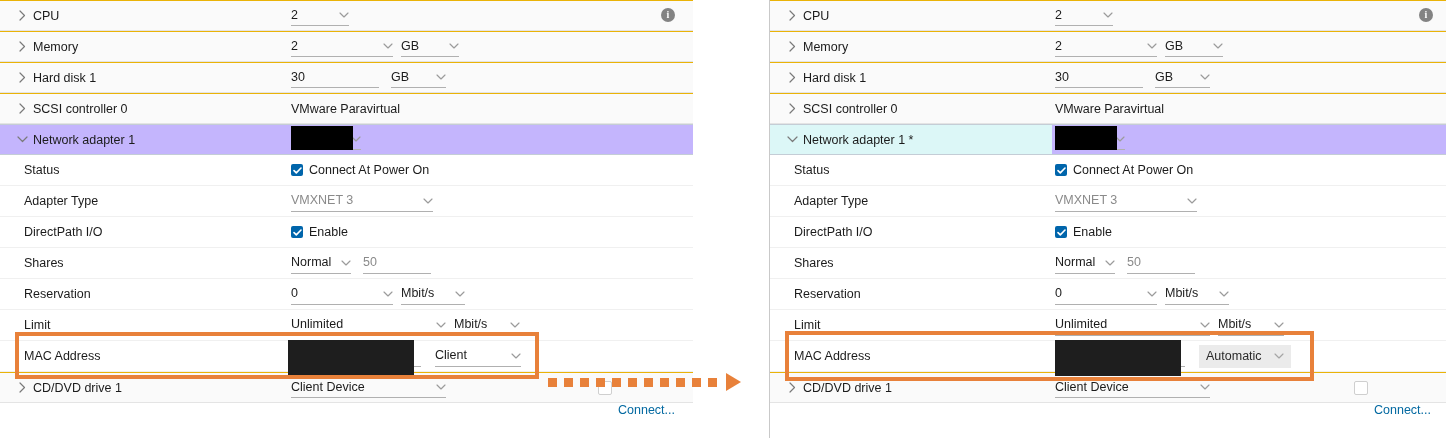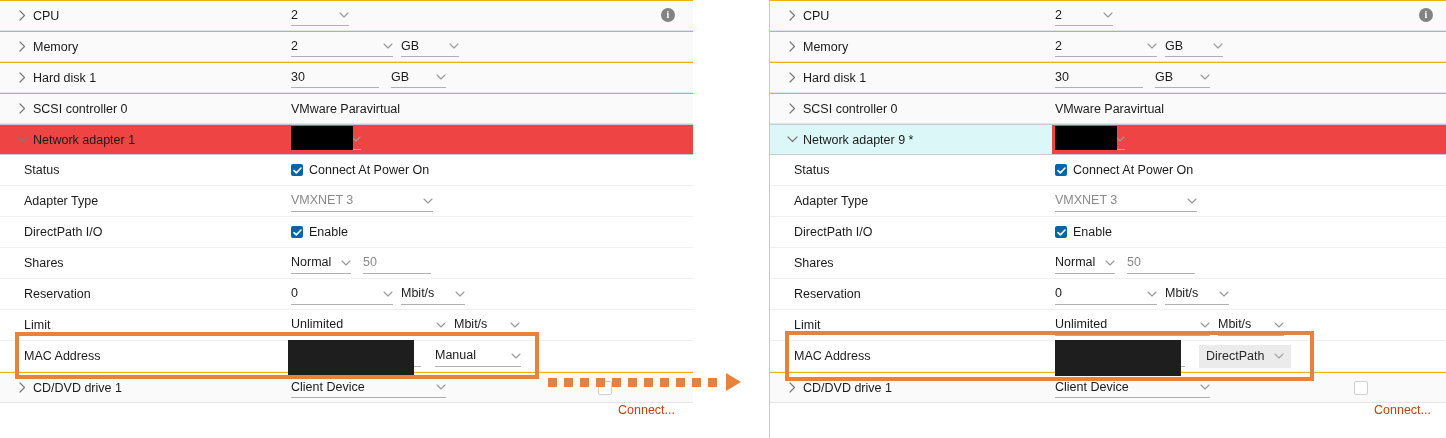--- a/index.html
+++ b/index.html
@@ -15,21 +15,21 @@
   
   .panel{position:absolute;top:0;height:438px;background:#fff;overflow:hidden;}
   .panel.left{left:0;width:693px;}
   .panel.right{left:769px;width:677px;border-left:1px solid #c9c9c9;}
 
   .row{position:relative;height:31px;box-sizing:border-box;display:flex;align-items:center;}
   .row.group{background:#fafafa;border-bottom:1px solid #e4e4e4;border-top:1px solid #eab308;}
   .row.sub{background:#ffffff;border-bottom:1px solid #f0f0f0;}
 
   
-  .row.adapter{background:#ef4444;border-top:1px solid #c4cdd6;border-bottom:1px solid #c4cdd6;}
+  .row.adapter{background:#c4b5fd;border-top:1px solid #c4cdd6;border-bottom:1px solid #c4cdd6;}
   .row.adapter .lbl-zone{position:absolute;left:0;top:0;bottom:0;width:0;}
   .row.adapter.tinted .lbl-zone{width:282px;background:#dcf7f7;}
 
   .caret{position:absolute;left:16px;top:0;bottom:0;width:12px;display:flex;align-items:center;justify-content:center;color:#7a7a7a;font-size:11px;}
   .caret svg{display:block;}
   .label{position:absolute;left:33px;top:0;bottom:0;display:flex;align-items:center;font-size:12.5px;color:#1b1b1b;white-space:nowrap;}
   .label.indent{left:40px;}
   .row.sub .label{left:24px;}
 
   
@@ -46,21 +46,21 @@
   .ctl.filled .txt{color:#2a2a2a;}
   .ctl.filled .chev{color:#a5a5a5;}
 
   .gap{display:inline-block;}
 
   
   .cbx{width:12px;height:12px;border-radius:2px;background:#0065ab;display:inline-flex;align-items:center;justify-content:center;flex:none;margin-right:6px;}
   .cbx svg{display:block;}
   .cbx.off{background:#fff;border:1px solid #cfcfcf;}
   .cbtext{font-size:12.5px;color:#1b1b1b;}
-  .cbtext.muted{color:#c2410c;margin-top:44px;}
+  .cbtext.muted{color:#0369a1;margin-top:44px;}
 
   
   .stat{font-size:12.5px;color:#1b1b1b;}
 
   
   .info{position:absolute;top:7px;width:14px;height:14px;border-radius:50%;background:#838383;display:flex;align-items:center;justify-content:center;}
   .info i{font-style:normal;color:#fff;font-size:10px;font-weight:bold;line-height:1;font-family:"Liberation Serif",serif;}
 
   
   .redact{position:absolute;background:#000;z-index:6;}
@@ -284,21 +284,21 @@
         </div>
       </div>
       <div class="row sub" style="position: absolute; left: 0px; right: 0px; top: 341px;">
         <span class="label indent">MAC Address</span>
         <div class="fields">
           <span class="ctl" style="width: 130px;">
             <span class="txt">00:50:56:82:0e:ca</span>
           </span>
           <span class="gap" style="width: 14px;"></span>
           <span class="ctl" style="width: 86px;">
-            <span class="txt">Manual</span>
+            <span class="txt">Client</span>
             <span class="chev">
               <svg width="10" height="6" viewBox="0 0 10 6">
                 <path d="M1 1 L5 5 L9 1" fill="none" stroke="currentColor" stroke-width="1.15" stroke-linecap="round" stroke-linejoin="round"></path>
               </svg>
             </span>
           </span>
         </div>
       </div>
       <div class="redact soft" style="left: 288px; top: 340px; width: 126px; height: 36px;"></div>
       <div class="hl" style="left: 15px; top: 332px; width: 524px; height: 47px;"></div>
@@ -407,21 +407,21 @@
           <span class="stat">VMware Paravirtual</span>
         </div>
       </div>
       <div class="row adapter tinted" style="position: absolute; left: 0px; right: 0px; top: 124px;">
         <div class="lbl-zone"></div>
         <span class="caret">
           <svg width="11" height="7" viewBox="0 0 11 7">
             <path d="M1 1 L5.5 5.5 L10 1" fill="none" stroke="currentColor" stroke-width="1.2" stroke-linecap="round" stroke-linejoin="round"></path>
           </svg>
         </span>
-        <span class="label">Network adapter 9 *</span>
+        <span class="label">Network adapter 1 *</span>
         <div class="fields">
           <span class="ctl" style="width: 70px;">
             <span class="txt"></span>
             <span class="chev">
               <svg width="10" height="6" viewBox="0 0 10 6">
                 <path d="M1 1 L5 5 L9 1" fill="none" stroke="currentColor" stroke-width="1.15" stroke-linecap="round" stroke-linejoin="round"></path>
               </svg>
             </span>
           </span>
         </div>
@@ -528,21 +528,21 @@
         </div>
       </div>
       <div class="row sub" style="position: absolute; left: 0px; right: 0px; top: 341px;">
         <span class="label indent">MAC Address</span>
         <div class="fields">
           <span class="ctl" style="width: 130px;">
             <span class="txt">00:50:56:82:0e:ca</span>
           </span>
           <span class="gap" style="width: 14px;"></span>
           <span class="ctl filled" style="width: 92px;">
-            <span class="txt">DirectPath</span>
+            <span class="txt">Automatic</span>
             <span class="chev">
               <svg width="10" height="6" viewBox="0 0 10 6">
                 <path d="M1 1 L5 5 L9 1" fill="none" stroke="currentColor" stroke-width="1.15" stroke-linecap="round" stroke-linejoin="round"></path>
               </svg>
             </span>
           </span>
         </div>
       </div>
       <div class="redact soft" style="left: 285px; top: 340px; width: 126px; height: 36px;"></div>
       <div class="hl" style="left: 15px; top: 331px; width: 529px; height: 50px;"></div>

